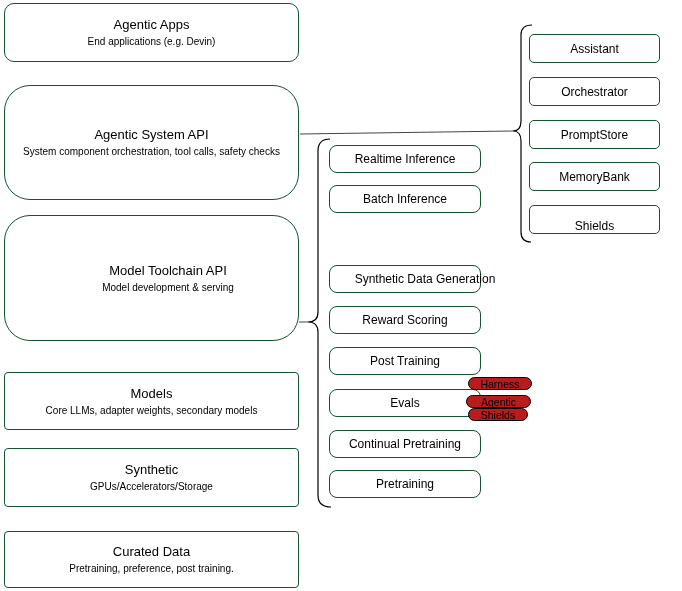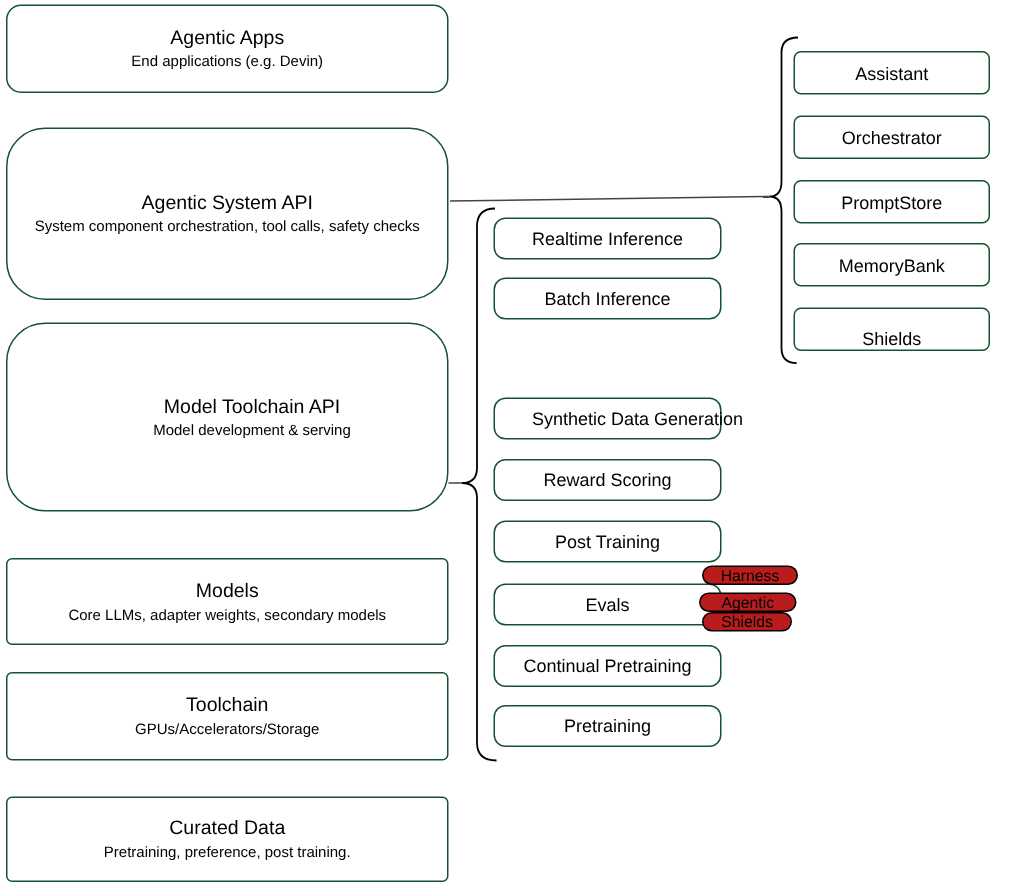--- a/index.html
+++ b/index.html
@@ -40,21 +40,21 @@
   </div>
   <div class="box stack-box r26" style="top:215px;height:126px;padding-left:33px;">
     <div class="title lbl">Model Toolchain API</div>
     <div class="subtitle lbl">Model development &amp; serving</div>
   </div>
   <div class="box stack-box r12" style="top:372px;height:58px;">
     <div class="title lbl">Models</div>
     <div class="subtitle lbl">Core LLMs, adapter weights, secondary models</div>
   </div>
   <div class="box stack-box r12" style="top:448px;height:59px;">
-    <div class="title lbl">Toolchain</div>
+    <div class="title lbl">Synthetic</div>
     <div class="subtitle lbl">GPUs/Accelerators/Storage</div>
   </div>
   <div class="box stack-box r12" style="top:531px;height:57px;">
     <div class="title lbl">Curated Data</div>
     <div class="subtitle lbl">Pretraining, preference, post training.</div>
   </div>
 
   <div class="box mid-box" style="top:145px;">
     <span class="lbl">Realtime Inference</span>
   </div>

